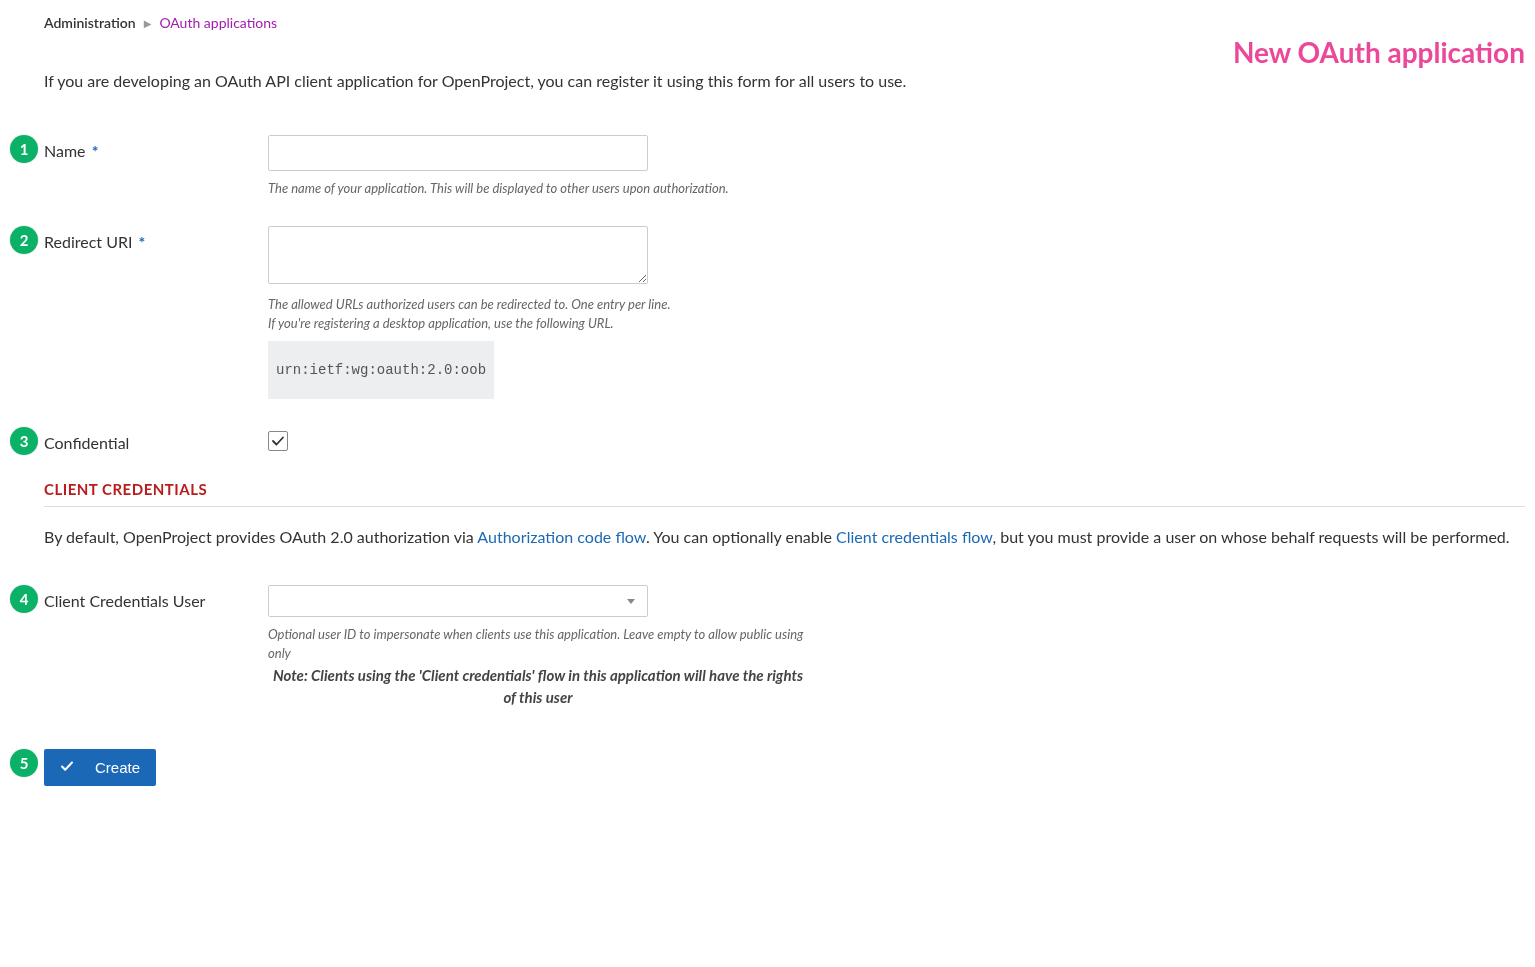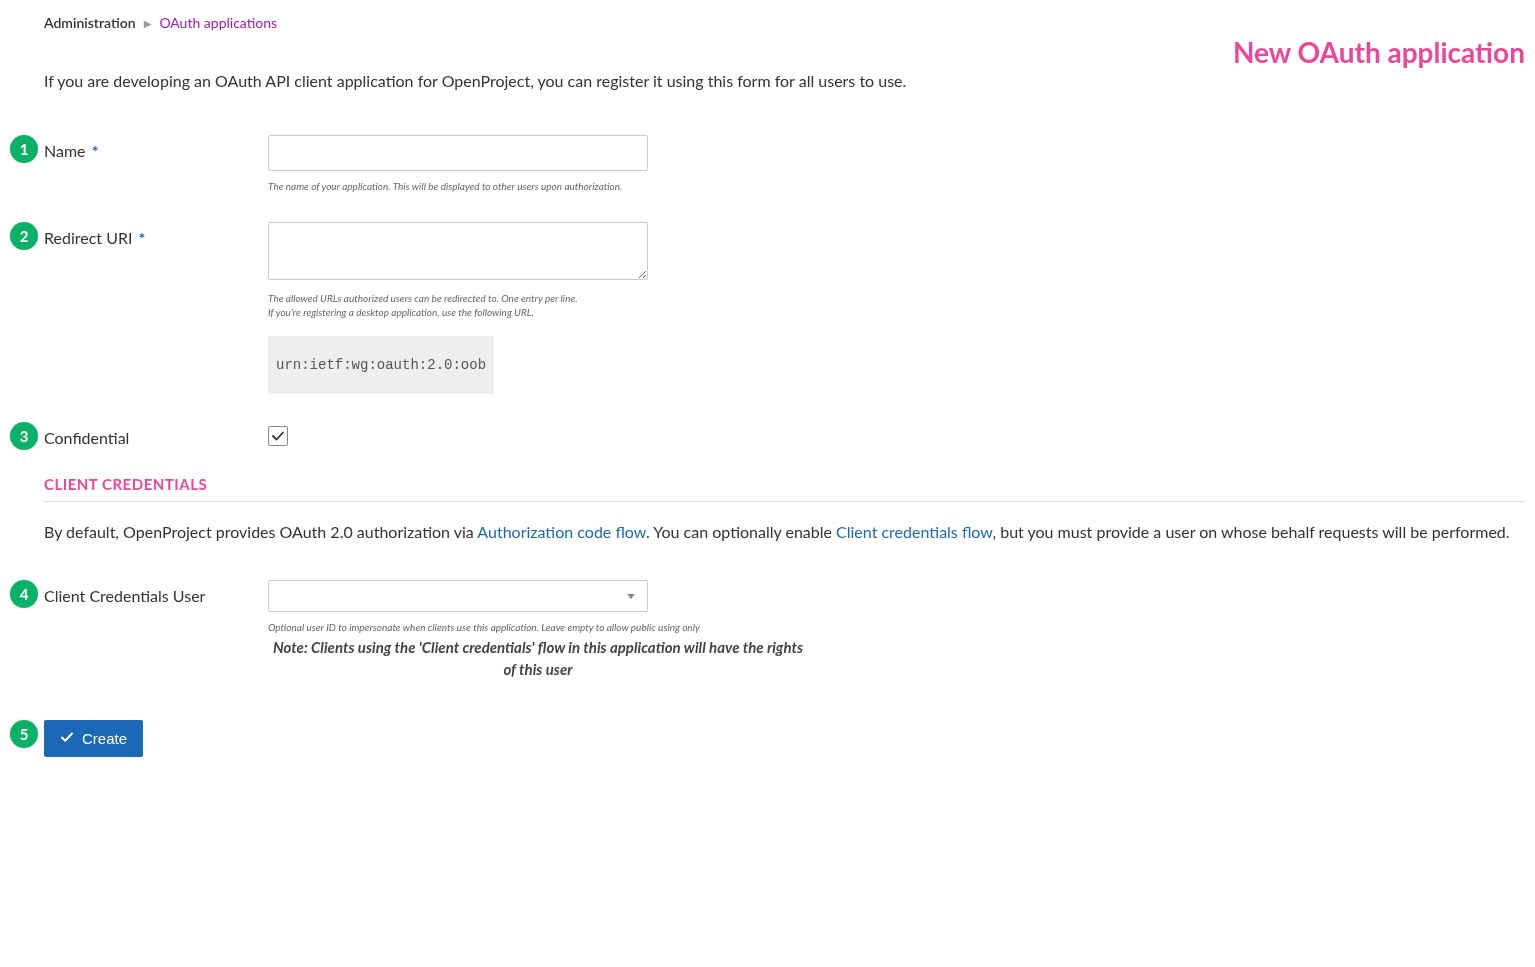--- a/index.html
+++ b/index.html
@@ -84,59 +84,59 @@
     }
     .select-caret {
       width: 0; height: 0;
       border-left: 4px solid transparent;
       border-right: 4px solid transparent;
       border-top: 5px solid #888;
     }
     .help-text {
       font-style: italic;
       color: #666;
-      font-size: 10px;
+      font-size: 13px;
       line-height: 1.45;
       margin-top: 8px;
     }
     .help-bold {
       font-style: italic;
       font-weight: 700;
       color: #444;
       font-size: 15px;
       line-height: 1.45;
       margin-top: 2px;
       text-align: center;
     }
     .code-inline {
       font-family: "SFMono-Regular", Consolas, "Liberation Mono", Menlo, monospace;
       background: #eceef0;
       padding: 21px 8px;
       font-size: 14px;
       color: #555;
       font-style: normal;
       display: inline-block;
-      margin-top: 16px;
+      margin-top: 8px;
     }
     .checkbox-wrap {
       display: inline-flex;
       align-items: center;
       justify-content: center;
       width: 20px;
       height: 20px;
       border: 1px solid #888;
       border-radius: 2px;
       cursor: pointer;
       margin-top: 4px;
     }
     .checkbox-wrap svg { display: block; }
     .section-heading {
       font-size: 15px;
       font-weight: 700;
-      color: #ec4899;
+      color: #b91c1c;
       letter-spacing: 0.5px;
       text-transform: uppercase;
       border-bottom: 1px solid #ddd;
       padding-bottom: 8px;
       margin: 20px 0 18px 0;
     }
     .section-desc {
       font-size: 16px;
       color: #333;
       line-height: 1.55;
@@ -146,21 +146,21 @@
     .btn-primary {
       background: #1b69b6;
       color: #fff;
       border: none;
       padding: 10px 16px;
       font-size: 15px;
       border-radius: 2px;
       cursor: pointer;
       display: inline-flex;
       align-items: flex-start;
-      gap: 8px;
+      gap: 21px;
     }
     .btn-primary svg { display: block; }
     .callout {
       position: absolute;
       left: -34px;
       width: 28px;
       height: 28px;
       border-radius: 50%;
       background: #0bb166;
       color: #fff;

